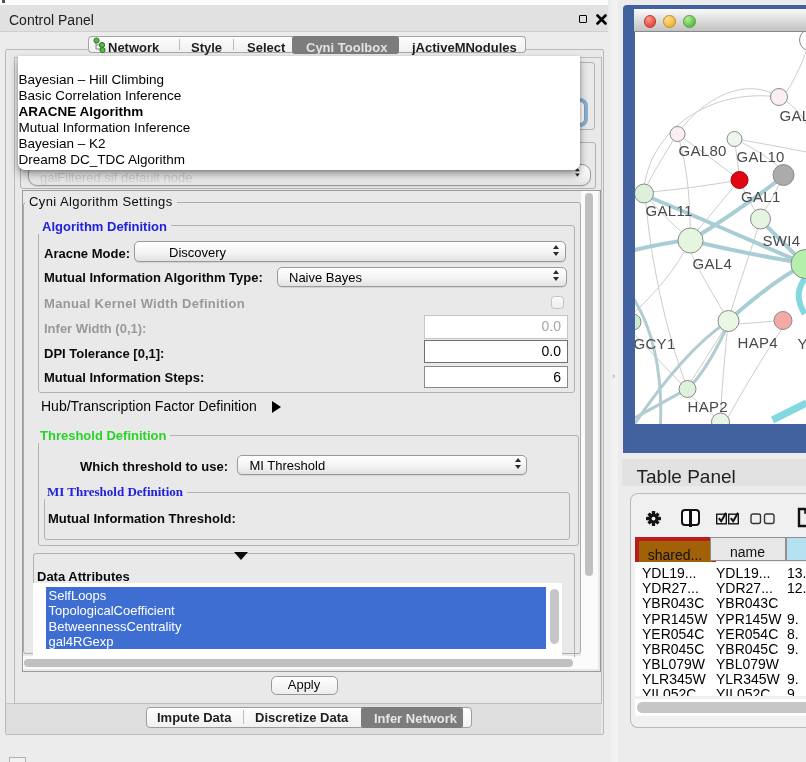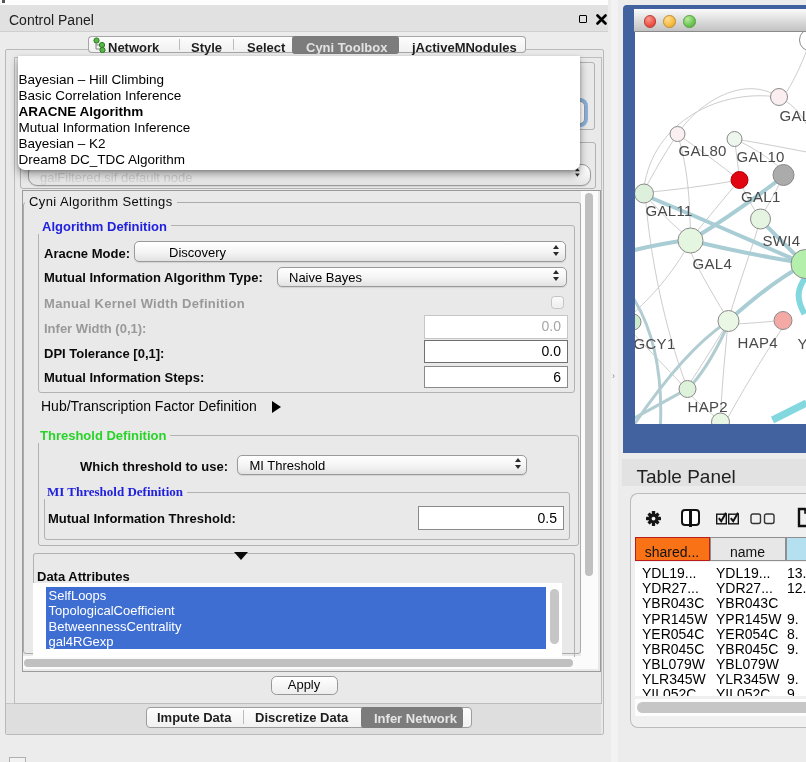--- a/index.html
+++ b/index.html
@@ -124,21 +124,20 @@
   <div class="ctext" style="left:249.5px;top:458px;">MI Threshold</div>
   <div class="carets" style="left:514.5px;top:458px;">
       <div class="up"></div>
       <div class="dn"></div>
     </div>
 
   <div class="gbox" style="left:44px;top:492px;width:524px;height:46px;"></div>
   <div class="gtitle" style="left:43px;top:484px;color:#2020dd;font-weight:bold;font-family:Liberation Serif, serif;">MI Threshold Definition</div>
 
   <div class="b13" style="left:48px;top:511px;">Mutual Information Threshold:</div>
-  <div class="field" style="left:418px;top:506px;width:138px;height:22px;border:1px solid #8a8a8a;color:#000;padding-right:6px;line-height:22px;">0.5</div>
 
   <div class="gbox" style="left:32.5px;top:553px;width:540px;height:103px;border-bottom:none;border-radius:3px 3px 0 0;"></div>
   <div class="gtitle" style="left:35px;top:545.5px;color:#0a0a0a;font-weight:normal;padding-right:24px;letter-spacing:0.45px;margin-top:45px;">Sources for Network Inference</div>
   <div class="abs" style="left:234px;top:551.5px;width:0;height:0;border-left:7px solid transparent;border-right:7px solid transparent;border-top:8px solid #0a0a0a;"></div>
   <div class="b13" style="left:37px;top:569px;">Data Attributes</div>
 
   <div class="abs" style="left:33px;top:582.5px;width:529px;height:74px;background:#fff;"></div>
   <div class="abs" style="left:45.5px;top:586.5px;width:500px;height:62px;background:#3e6ed2;"></div>
   <div class="abs" style="left:48.5px;top:588px;font-size:13px;color:#fff;line-height:15.45px;">SelfLoops<br>TopologicalCoefficient<br>BetweennessCentrality<br>gal4RGexp</div>
   <div class="abs" style="left:550px;top:589px;width:9px;height:55px;background:#c6c6c6;border-radius:4.5px;"></div>
@@ -277,21 +276,21 @@
   <svg class="abs" style="left:750px;top:513px;" width="26" height="12" viewBox="0 0 26 12">
     <rect x="1" y="1" width="9.5" height="9.5" rx="2" fill="none" stroke="#333" stroke-width="1.4"></rect>
     <rect x="14.5" y="1" width="9.5" height="9.5" rx="2" fill="none" stroke="#333" stroke-width="1.4"></rect>
   </svg>
   <svg class="abs" style="left:797px;top:507px;" width="14" height="21" viewBox="0 0 14 21">
     <path d="M2 2 L8 2 L12 6 L12 19 L2 19 Z" fill="#f0f0f0" stroke="#111" stroke-width="2.4"></path>
     <path d="M8 2 L8 6 L12 6" fill="none" stroke="#111" stroke-width="1.6"></path>
   </svg>
 
   <div class="abs" style="left:634.5px;top:536.5px;width:171.5px;height:25px;overflow:hidden;">
-    <div style="position:absolute;left:0;top:0;width:73px;height:22.5px;background:#f97316;border:1px solid #b91c1c;font-size:14px;text-align:center;line-height:28.5px;color:#111;">shared...</div>
+    <div style="position:absolute;left:0;top:0;width:73px;height:22.5px;background:#a16207;border:4px solid #b91c1c;font-size:14px;text-align:center;line-height:28.5px;color:#111;">shared...</div>
     <div style="position:absolute;left:75px;top:0;width:74px;height:22.5px;background:#e7e7e7;border:1px solid #8f8f8f;font-size:14px;text-align:center;line-height:28.5px;color:#111;">name</div>
     <div style="position:absolute;left:151.5px;top:0;width:62px;height:22.5px;background:#b5e0ef;border:1px solid #8f8f8f;font-size:14px;text-align:center;line-height:28.5px;color:#111;">A</div>
   </div>
   <div class="abs" style="left:634.5px;top:561.5px;width:171.5px;height:134.5px;overflow:hidden;background:#fff;font-size:14px;color:#000;">
     <div style="position:absolute;left:7.5px;top:4.8px;line-height:15.1px;">YDL19...<br>YDR27...<br>YBR043C<br>YPR145W<br>YER054C<br>YBR045C<br>YBL079W<br>YLR345W<br>YIL052C</div>
     <div style="position:absolute;left:81.5px;top:4.8px;line-height:15.1px;">YDL19...<br>YDR27...<br>YBR043C<br>YPR145W<br>YER054C<br>YBR045C<br>YBL079W<br>YLR345W<br>YIL052C</div>
     <div style="position:absolute;left:152.5px;top:4.8px;line-height:15.1px;">13...<br>12...<br><br>9.<br>8.<br>9.<br><br>9.<br>9.</div>
   </div>
   <div class="abs" style="left:634.5px;top:698.5px;width:171.5px;height:17.5px;background:#fdfdfd;"></div>
   <div class="abs" style="left:636.5px;top:701.5px;width:170px;height:11px;background:#c6c6c6;border-radius:5.5px 0 0 5.5px;"></div>

